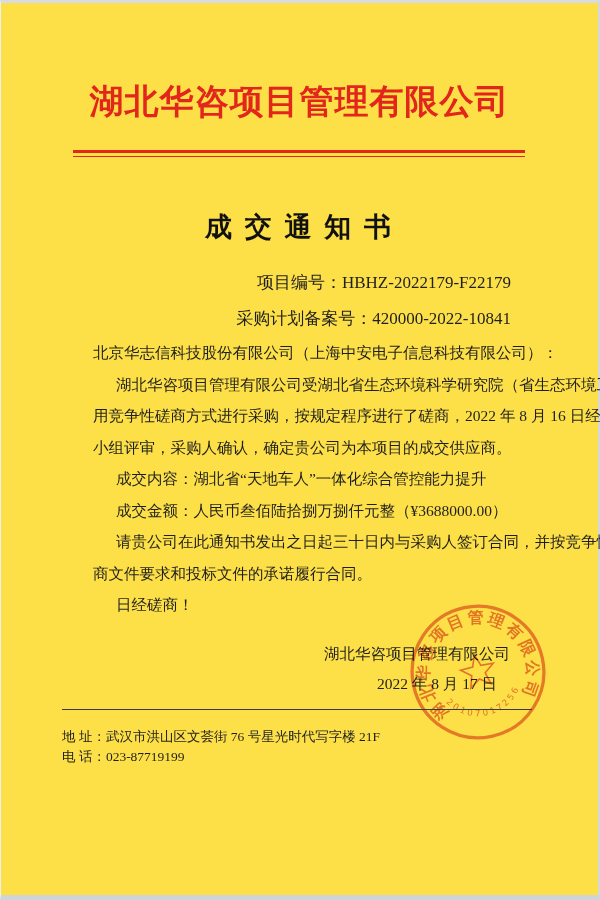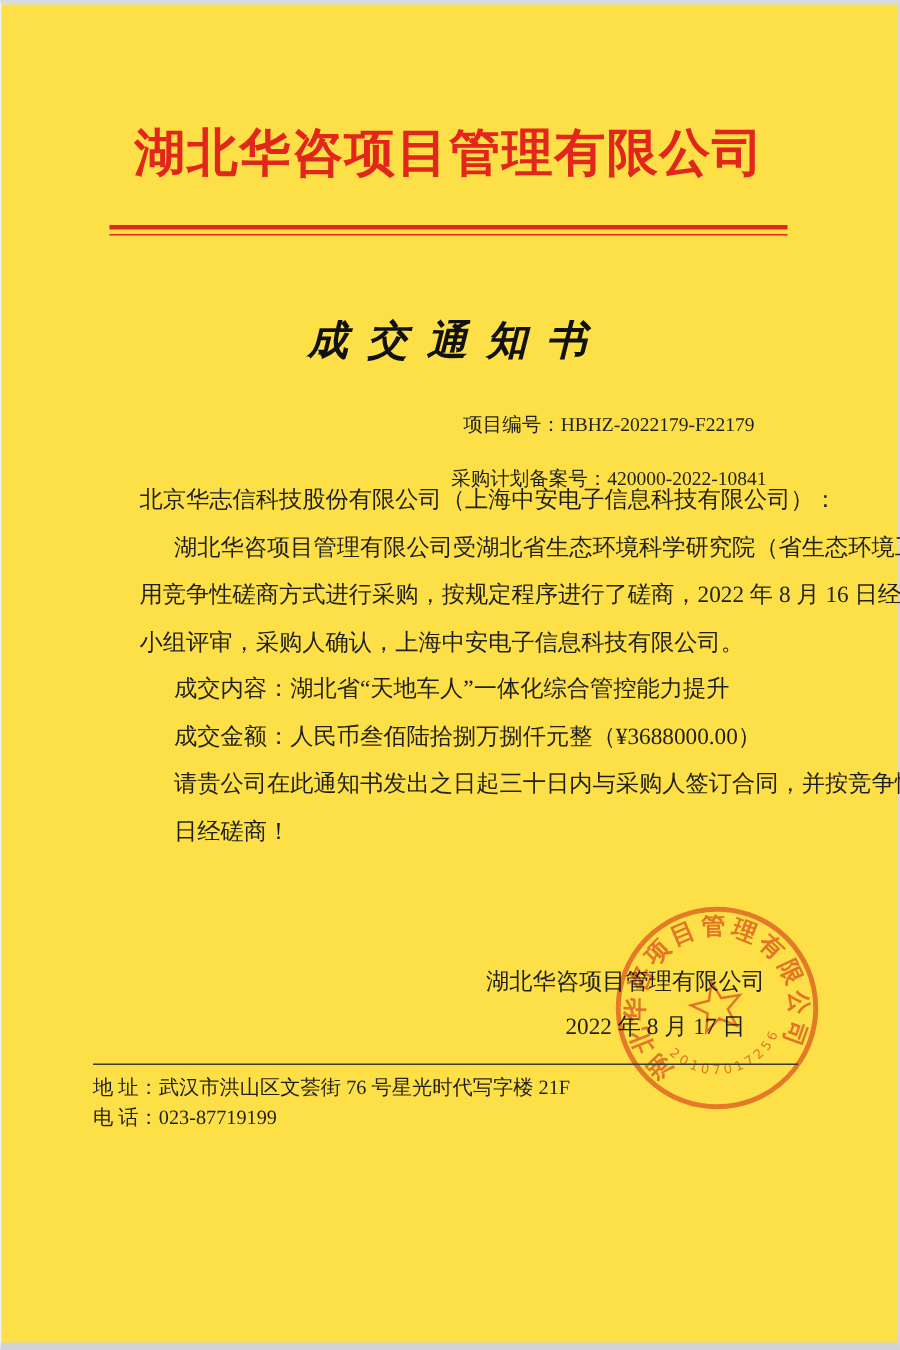--- a/index.html
+++ b/index.html
@@ -30,48 +30,47 @@
   .header-rule { position:absolute; top:147px; left:72px; width:452px; }
   .header-rule .rule-thick { height:3px; background:#e2261c; }
   .header-rule .rule-thin  { height:1.5px; background:#e2261c; margin-top:2.5px; }
 
   .doc-title {
     position:absolute; top:206px; left:0; right:0; margin:0;
     text-align:center;
     font-size:27px; font-weight:bold; color:#111;
     letter-spacing:3px;
     white-space:pre;
-    font-style:italic;
   }
 
   .meta {
     position:absolute; top:262px; right:87px;
-    text-align:center;
-    font-size:13px; line-height:36px;
+    text-align:right;
+    font-size:17px; line-height:36px;
     white-space:nowrap;
   }
 
   .body-text {
-    position:absolute; top:315px; left:92px; width:436px;
+    position:absolute; top:334px; left:92px; width:436px;
     font-size:15.5px; line-height:31.5px;
   }
   .body-text .line { white-space:nowrap; }
   .body-text .indent { padding-left:23px; }
 
   .signature {
     position:absolute; top:641px; right:88px;
     font-size:15.5px; text-align:center;
     white-space:nowrap;
   }
   .signature .sig-date { margin-top:9px; padding-left:40px; }
 
   .footer {
     position:absolute; top:706px; left:61px; width:470px;
     border-top:1.5px solid #3a3a3a;
-    padding-top:5px;
+    padding-top:17px;
     font-size:13.5px; line-height:20px;
     white-space:nowrap;
   }
 
   .seal {
     position:absolute; left:405px; top:597px;
     width:144px; height:144px;
     opacity:.78;
     mix-blend-mode:multiply;
     transform:rotate(-12deg);
@@ -100,24 +99,25 @@
 
   <div class="meta">
     <div>项目编号：HBHZ-2022179-F22179</div>
     <div>采购计划备案号：420000-2022-10841</div>
   </div>
 
   <div class="body-text">
     <div class="line">北京华志信科技股份有限公司（上海中安电子信息科技有限公司）：</div>
     <div class="line indent">湖北华咨项目管理有限公司受湖北省生态环境科学研究院（省生态环境工程</div>
     <div class="line">用竞争性磋商方式进行采购，按规定程序进行了磋商，2022 年 8 月 16 日经磋商</div>
-    <div class="line">小组评审，采购人确认，上海中安电子信息科技有限公司。</div>
+    <div class="line">小组评审，采购人确认，确定贵公司为本项目的成交供应商。</div>
     <div class="line indent">成交内容：湖北省“天地车人”一体化综合管控能力提升</div>
     <div class="line indent">成交金额：人民币叁佰陆拾捌万捌仟元整（¥3688000.00）</div>
     <div class="line indent">请贵公司在此通知书发出之日起三十日内与采购人签订合同，并按竞争性磋</div>
+    <div class="line">商文件要求和投标文件的承诺履行合同。</div>
     <div class="line indent">日经磋商！</div>
   </div>
 
   <div class="signature">
     <div class="sig-company">湖北华咨项目管理有限公司</div>
     <div class="sig-date">2022 年 8 月 17 日</div>
   </div>
 
   <svg class="seal" viewBox="0 0 140 140" xmlns="http://www.w3.org/2000/svg">
     <defs>

